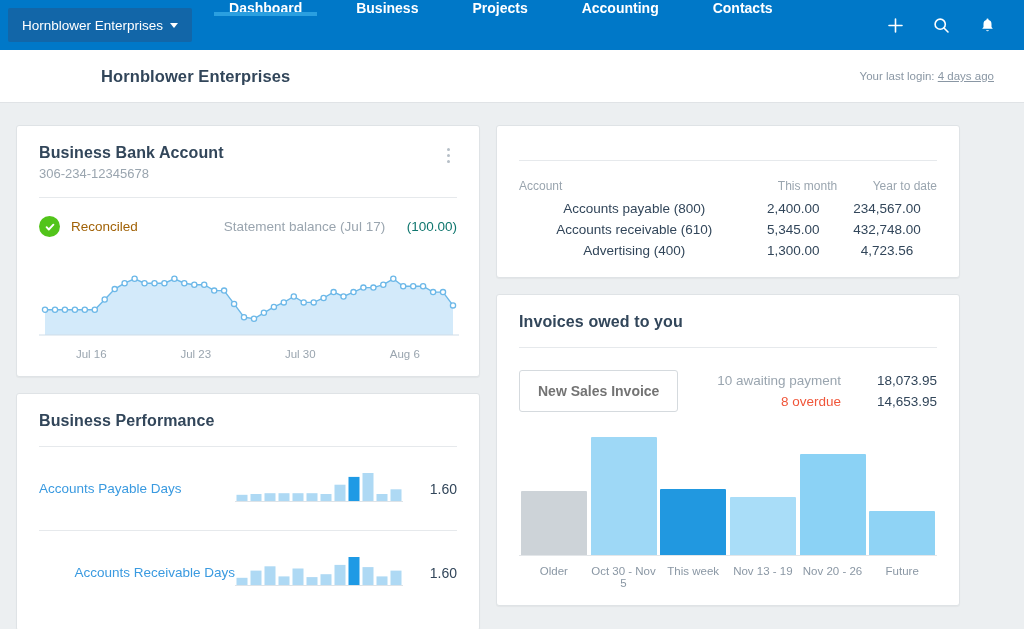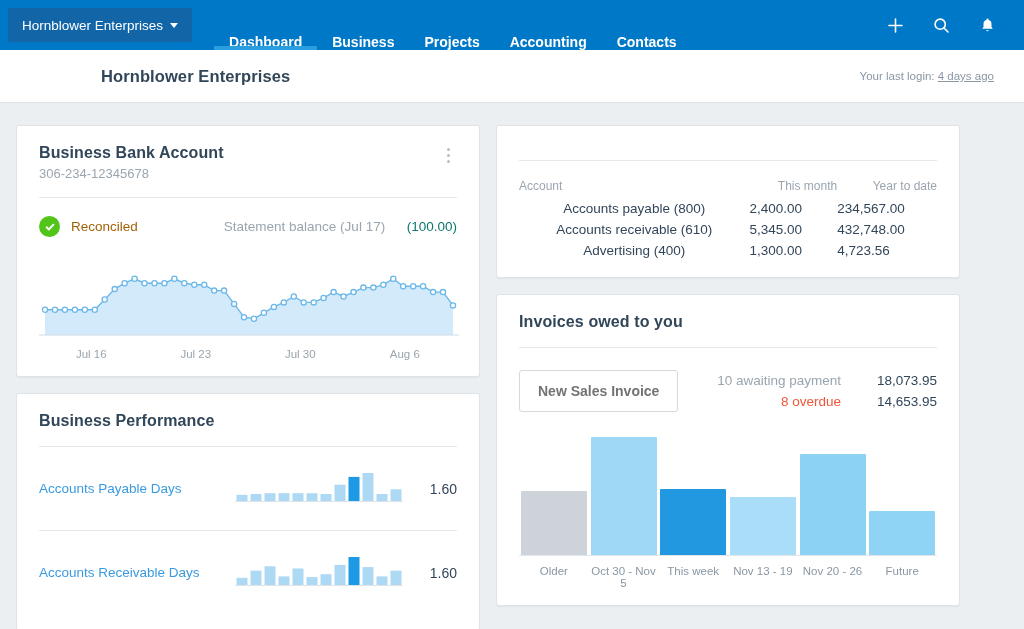--- a/index.html
+++ b/index.html
@@ -35,22 +35,23 @@
   }
   .caret {
     width: 0; height: 0;
     border-left: 4.5px solid transparent;
     border-right: 4.5px solid transparent;
     border-top: 5px solid #ffffff;
     display: inline-block;
   }
   .navlinks {
     display: flex;
-    align-items: flex-end;
+    align-items: flex-start;
     margin-left: 22px;
+    gap: 24px;
   }
   .navlink {
     display: flex;
     align-items: center;
     padding: 0 15px;
     color: #ffffff;
     font-size: 14px;
     font-weight: bold;
     cursor: pointer;
     position: relative;
@@ -167,21 +168,21 @@
     color: #9aa5af;
   }
   .axis-labels span { flex: 1; text-align: center; }
 
   
   .perf-row {
     display: flex;
     align-items: center;
     padding: 22px 0;
   }
-  .perf-row + .perf-row { border-top: 1px solid #e6e9ec; }
+  .perf-row + .perf-row { border-top: 1px solid #e6e9ec; text-align: right; }
   .perf-label {
     color: #3a9ae0;
     font-size: 13.5px;
     width: 196px;
     cursor: pointer;
   }
   .spark { width: 168px; }
   .perf-value {
     margin-left: auto;
     font-size: 14px;
@@ -194,21 +195,21 @@
     font-weight: normal;
     font-size: 12px;
     color: #9aa5af;
     text-align: right;
     padding-bottom: 5px;
   }
   .wtable th:first-child { text-align: left; }
   .wtable td {
     font-size: 13.5px;
     color: #32465a;
-    text-align: left;
+    text-align: center;
     padding: 3px 0;
   }
   .wtable td:first-child { text-align: center; }
   .acct-name { cursor: pointer; }
 
   
   .inv-body { display: flex; align-items: flex-start; margin-top: 22px; }
   .new-inv-btn {
     border: 1px solid #d5dade;
     background: #ffffff;

